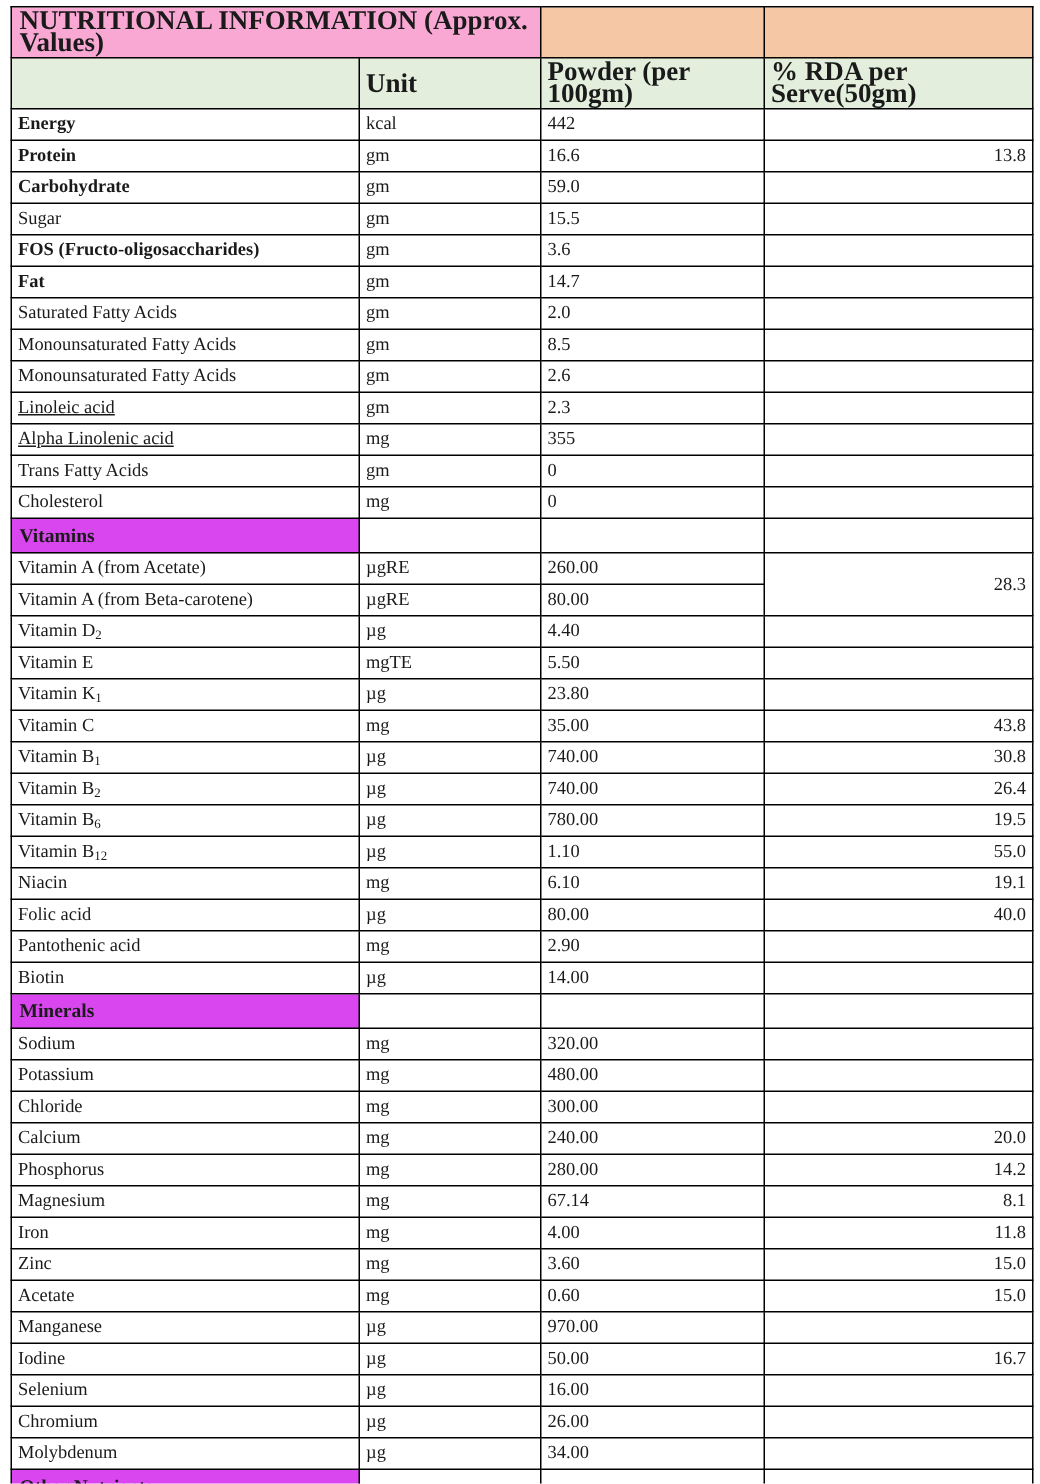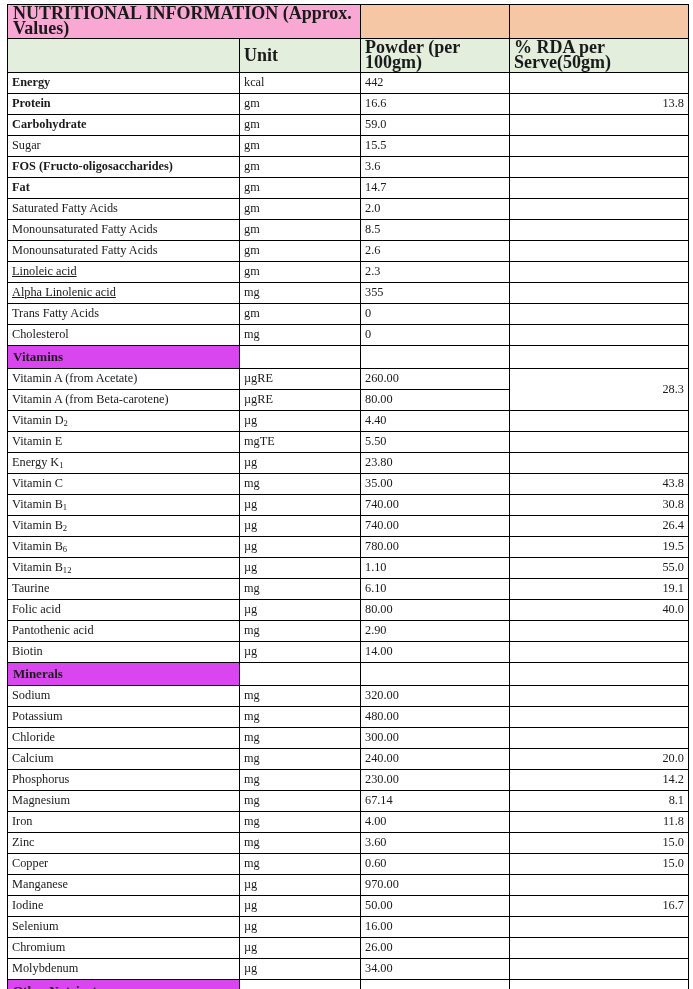--- a/index.html
+++ b/index.html
@@ -216,21 +216,21 @@
           <td class="num">4.40</td>
           <td class="num merged-rda"></td>
         </tr>
         <tr>
           <td class="ind0"><span>Vitamin E</span></td>
           <td>mgTE</td>
           <td class="num">5.50</td>
           <td class="num merged-rda"></td>
         </tr>
         <tr>
-          <td class="ind0"><span>Energy K</span><sub>1</sub></td>
+          <td class="ind0"><span>Vitamin K</span><sub>1</sub></td>
           <td>µg</td>
           <td class="num">23.80</td>
           <td class="num merged-rda"></td>
         </tr>
         <tr>
           <td class="ind0"><span>Vitamin C</span></td>
           <td>mg</td>
           <td class="num">35.00</td>
           <td class="num merged-rda">43.8</td>
         </tr>
@@ -252,21 +252,21 @@
           <td class="num">780.00</td>
           <td class="num merged-rda">19.5</td>
         </tr>
         <tr>
           <td class="ind0"><span>Vitamin B</span><sub>12</sub></td>
           <td>µg</td>
           <td class="num">1.10</td>
           <td class="num merged-rda">55.0</td>
         </tr>
         <tr>
-          <td class="ind0"><span>Taurine</span></td>
+          <td class="ind0"><span>Niacin</span></td>
           <td>mg</td>
           <td class="num">6.10</td>
           <td class="num merged-rda">19.1</td>
         </tr>
         <tr>
           <td class="ind0"><span>Folic acid</span></td>
           <td>µg</td>
           <td class="num">80.00</td>
           <td class="num merged-rda">40.0</td>
         </tr>
@@ -308,21 +308,21 @@
         </tr>
         <tr>
           <td class="ind0"><span>Calcium</span></td>
           <td>mg</td>
           <td class="num">240.00</td>
           <td class="num merged-rda">20.0</td>
         </tr>
         <tr>
           <td class="ind0"><span>Phosphorus</span></td>
           <td>mg</td>
-          <td class="num">230.00</td>
+          <td class="num">280.00</td>
           <td class="num merged-rda">14.2</td>
         </tr>
         <tr>
           <td class="ind0"><span>Magnesium</span></td>
           <td>mg</td>
           <td class="num">67.14</td>
           <td class="num merged-rda">8.1</td>
         </tr>
         <tr>
           <td class="ind0"><span>Iron</span></td>
@@ -330,21 +330,21 @@
           <td class="num">4.00</td>
           <td class="num merged-rda">11.8</td>
         </tr>
         <tr>
           <td class="ind0"><span>Zinc</span></td>
           <td>mg</td>
           <td class="num">3.60</td>
           <td class="num merged-rda">15.0</td>
         </tr>
         <tr>
-          <td class="ind0"><span>Copper</span></td>
+          <td class="ind0"><span>Acetate</span></td>
           <td>mg</td>
           <td class="num">0.60</td>
           <td class="num merged-rda">15.0</td>
         </tr>
         <tr>
           <td class="ind0"><span>Manganese</span></td>
           <td>µg</td>
           <td class="num">970.00</td>
           <td class="num merged-rda"></td>
         </tr>

